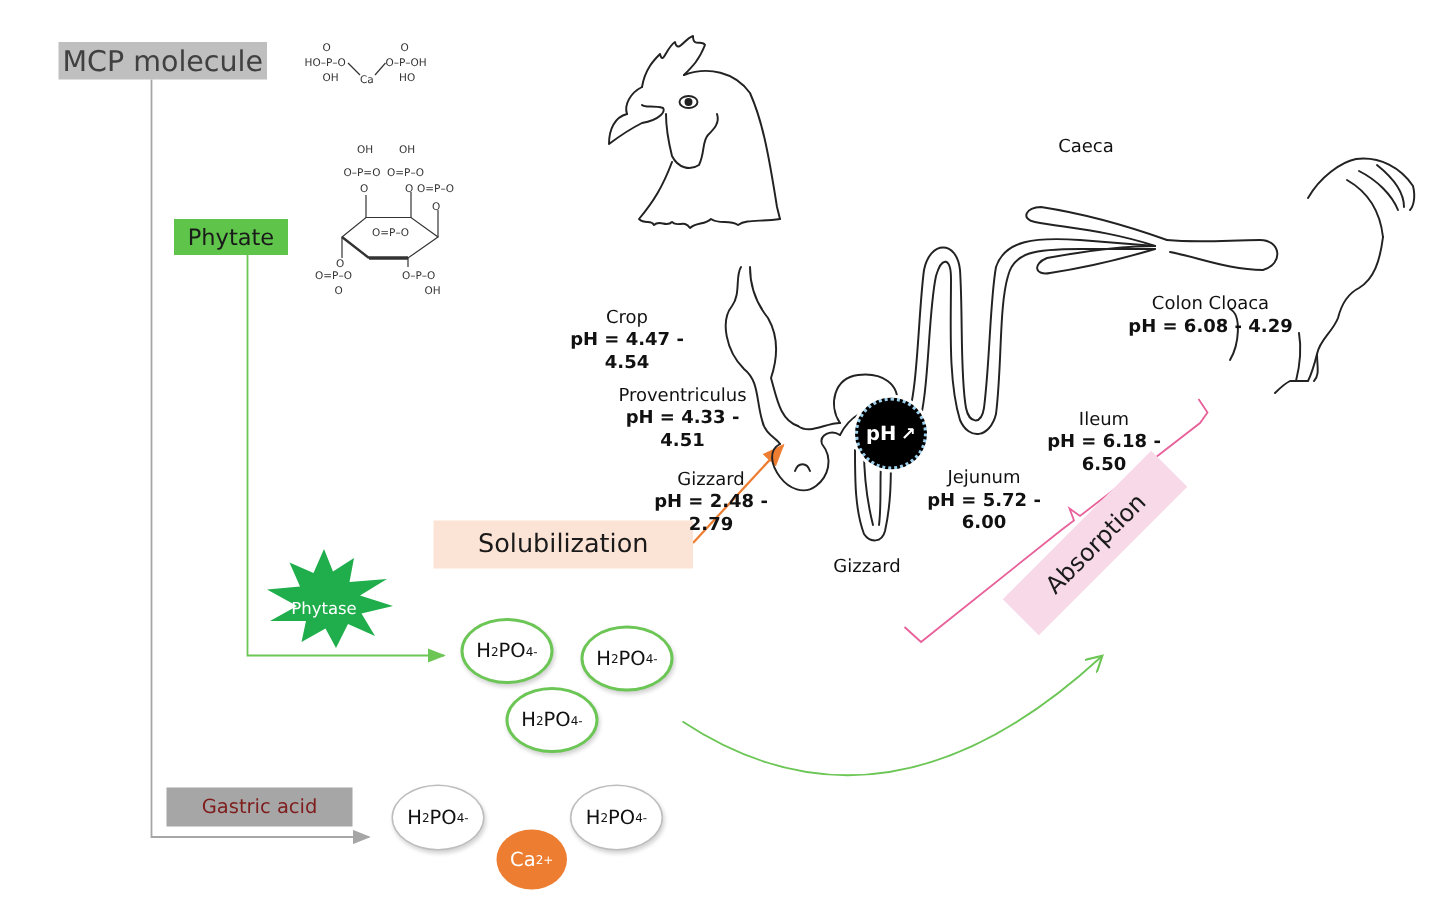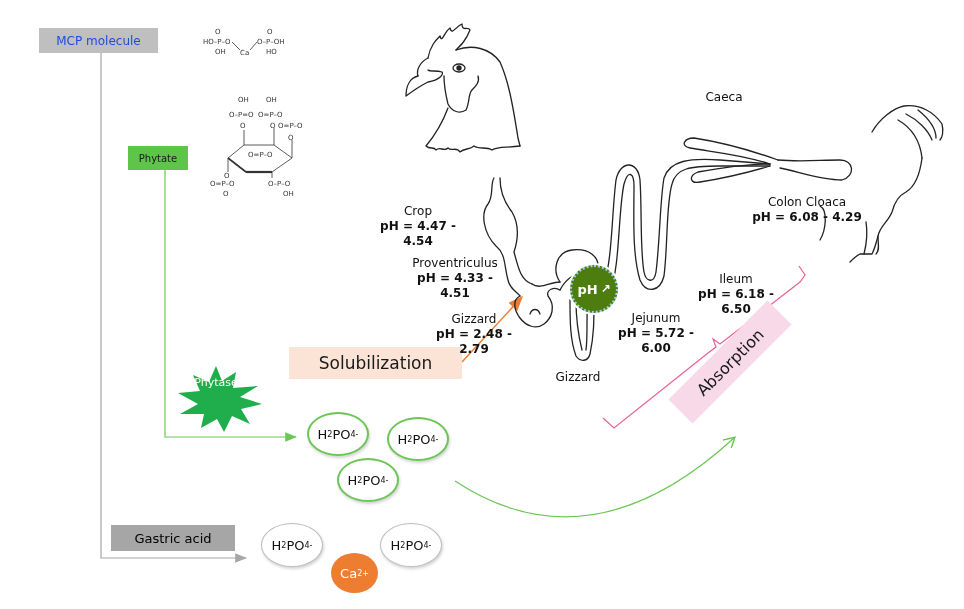--- a/index.html
+++ b/index.html
@@ -1,34 +1,34 @@
 <!DOCTYPE html>
 <html><head>
 <meta charset="utf-8">
 <style>
   html, body { margin:0; padding:0; background:#ffffff; }
   body { width:964px; height:609px; position:relative; overflow:hidden; font-family:"Liberation Sans", sans-serif; }
   .box { position:absolute; display:flex; align-items:center; justify-content:center; font-family:"DejaVu Sans", sans-serif; }
-  .mcp-box { left:39px; top:28px; width:119px; height:25px; background:#bfbfbf; color:#1d4ed8; font-size:12px; }
-  .phytate-box { left:128px; top:146px; width:60px; height:24px; background:#5ec44a; color:#1a1a1a; font-size:10px; }
-  .gastric-box { left:111px; top:525px; width:124px; height:26px; background:#a6a6a6; color:#000000; font-size:13px; }
+  .mcp-box { left:39px; top:28px; width:139px; height:25px; background:#bfbfbf; color:#404040; font-size:19px; }
+  .phytate-box { left:116px; top:146px; width:76px; height:24px; background:#5ec44a; color:#1a1a1a; font-size:15px; }
+  .gastric-box { left:111px; top:525px; width:124px; height:26px; background:#a6a6a6; color:#7f1d1d; font-size:13px; }
   .solub-box { left:289px; top:347px; width:173px; height:32px; background:#fbe4d5; color:#1a1a1a; font-size:17px; }
   .organ-label { position:absolute; text-align:center; font-family:"DejaVu Sans", sans-serif; font-size:12px; line-height:15px; color:#111; }
   .organ-label .nm { font-weight:normal; display:block; }
   .organ-label .ph { display:block; font-weight:600; }
   .ellipse { position:absolute; border-radius:50%; background:#fff; display:flex; align-items:center; justify-content:center; font-family:"DejaVu Sans", sans-serif; font-size:13px; color:#111; box-shadow:1px 2px 3px rgba(0,0,0,0.18); }
   .ellipse.green { border:2px solid #6cc655; }
   .ellipse.grey { border:1px solid #bdbdbd; }
   .ellipse sub { font-size:8px; vertical-align:-3px; }
   .ellipse sup { font-size:8px; vertical-align:6px; }
   .ca-ion { position:absolute; left:331px; top:553px; width:47px; height:40px; border-radius:50%; background:#ed7d31; color:#fff; display:flex; align-items:center; justify-content:center; font-family:"DejaVu Sans", sans-serif; font-size:13px; }
   .ca-ion sup { font-size:8px; vertical-align:6px; }
   .absorption-box { position:absolute; left:660px; top:345px; width:140px; height:34px; background:#f8d9e8; transform:rotate(-45deg); transform-origin:center; display:flex; align-items:center; justify-content:center; font-family:"DejaVu Sans", sans-serif; font-size:16px; color:#1a1a1a; }
-  .ph-badge { position:absolute; left:570px; top:265px; width:44px; height:44px; border-radius:50%; background:#4d7c0f; border:2px dotted #9fd0ec; box-shadow:0 0 0 2px #fff; color:#fff; font-family:"DejaVu Sans", sans-serif; font-weight:bold; font-size:13px; display:flex; align-items:center; justify-content:center; }
-  .phytase-label { position:absolute; left:186px; top:376px; width:60px; text-align:center; color:#fff; font-family:"DejaVu Sans", sans-serif; font-size:11px; }
+  .ph-badge { position:absolute; left:570px; top:265px; width:44px; height:44px; border-radius:50%; background:#000000; border:2px dotted #9fd0ec; box-shadow:0 0 0 2px #fff; color:#fff; font-family:"DejaVu Sans", sans-serif; font-weight:bold; font-size:13px; display:flex; align-items:center; justify-content:center; }
+  .phytase-label { position:absolute; left:186px; top:399px; width:60px; text-align:center; color:#fff; font-family:"DejaVu Sans", sans-serif; font-size:11px; }
   svg { position:absolute; left:0; top:0; }
   .chem { font-family:"DejaVu Sans", sans-serif; font-size:7px; fill:#333; }
 </style>
 </head>
 <body>
 
 <svg width="964" height="609" viewBox="0 0 964 609">
   <defs>
     <marker id="arrGrey" markerWidth="10" markerHeight="8" refX="9" refY="4" orient="auto">
         <path d="M0,0 L10,4 L0,8 Z" fill="#a6a6a6"></path>

